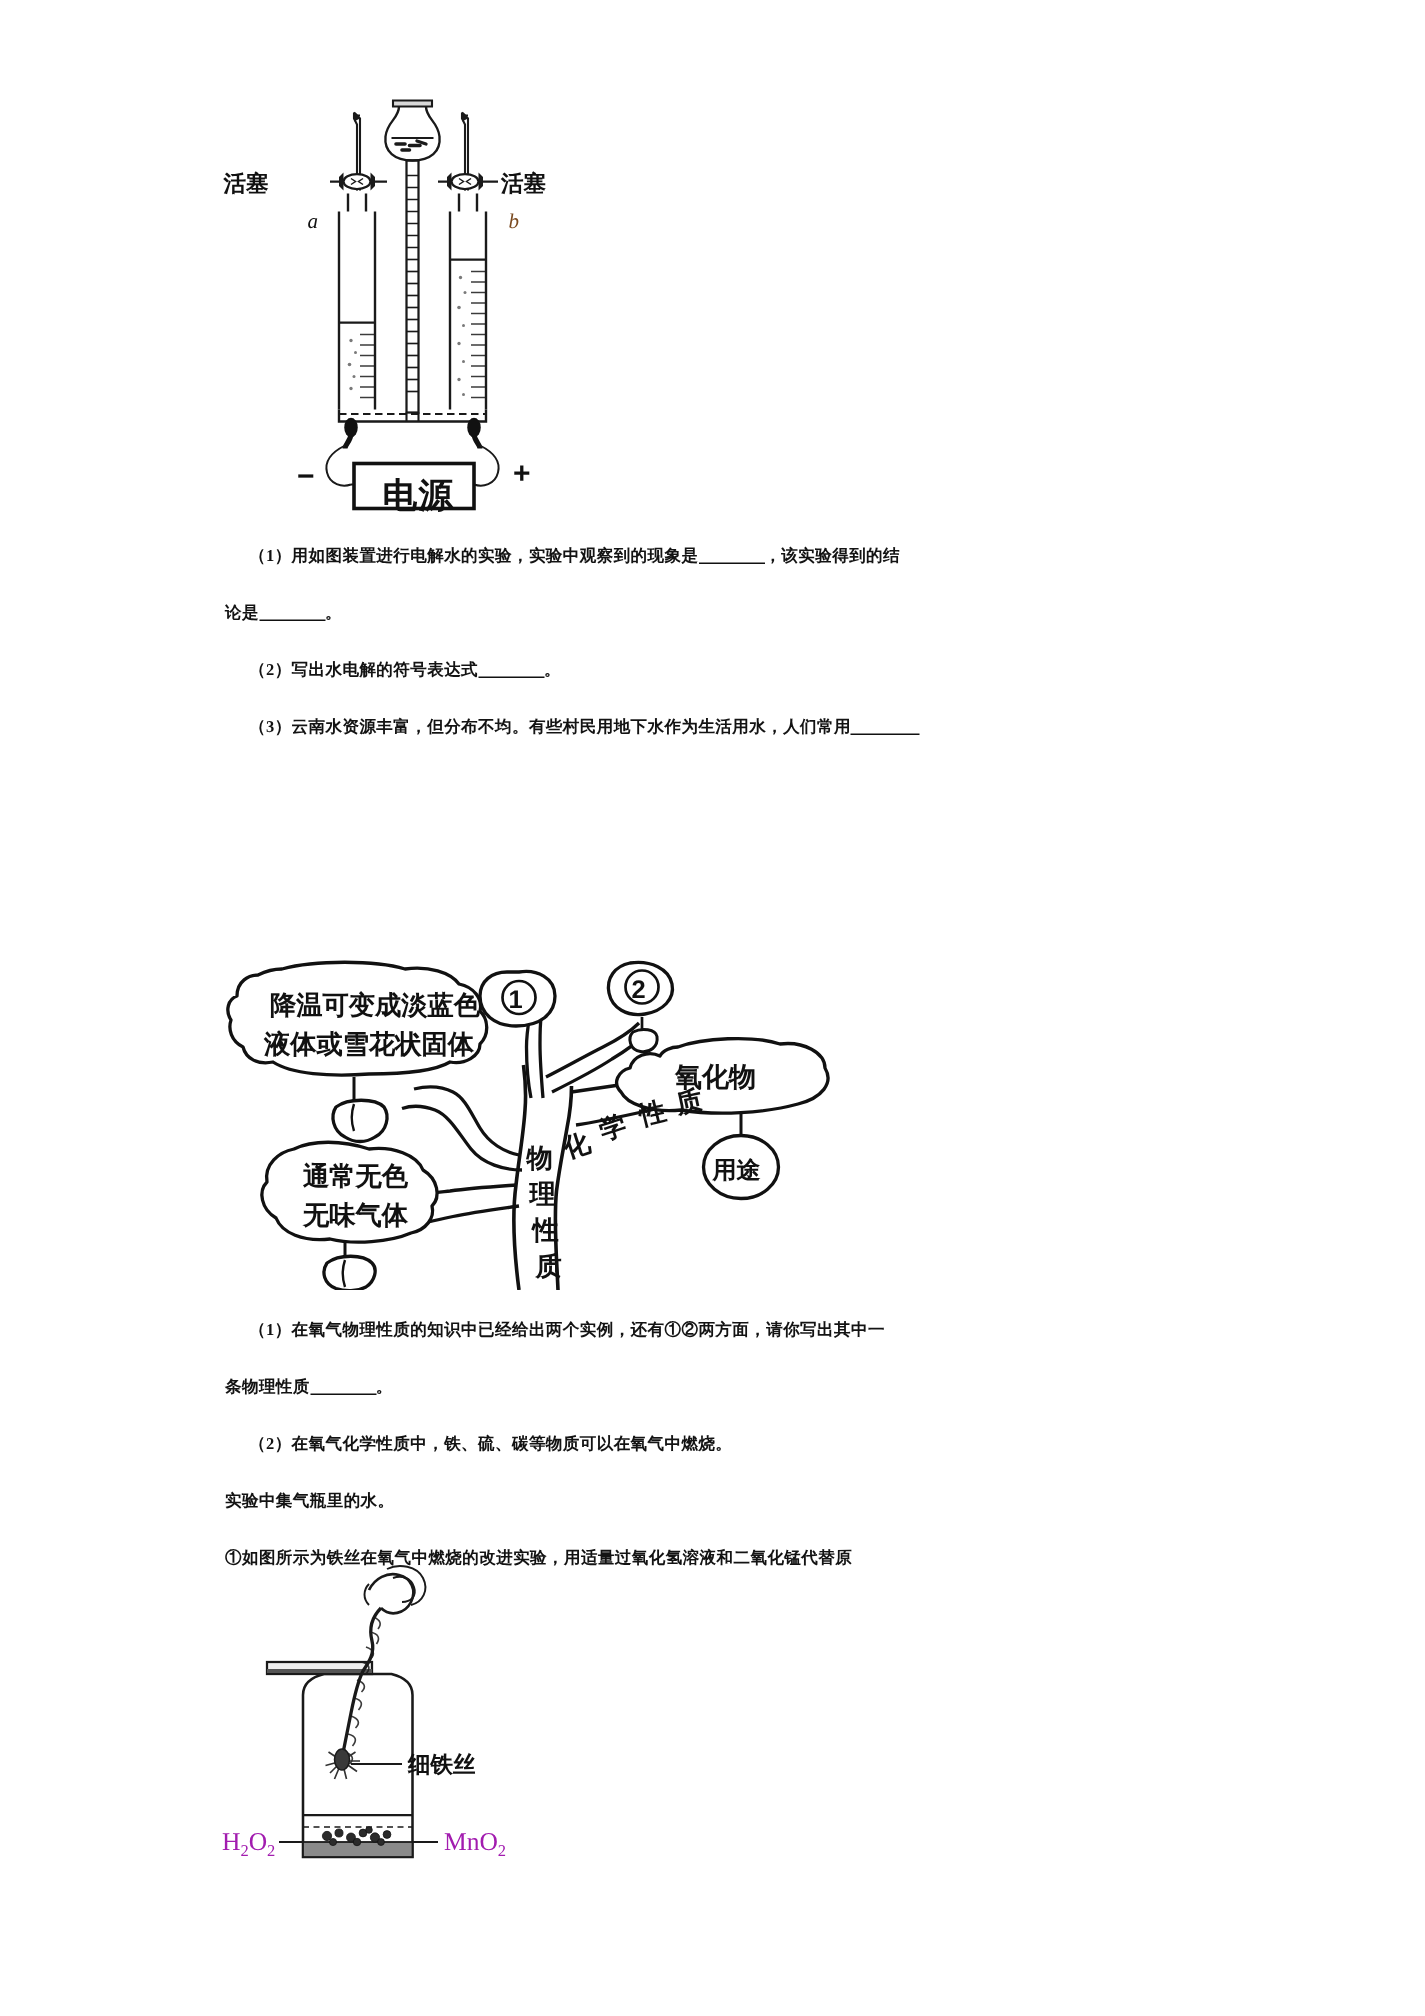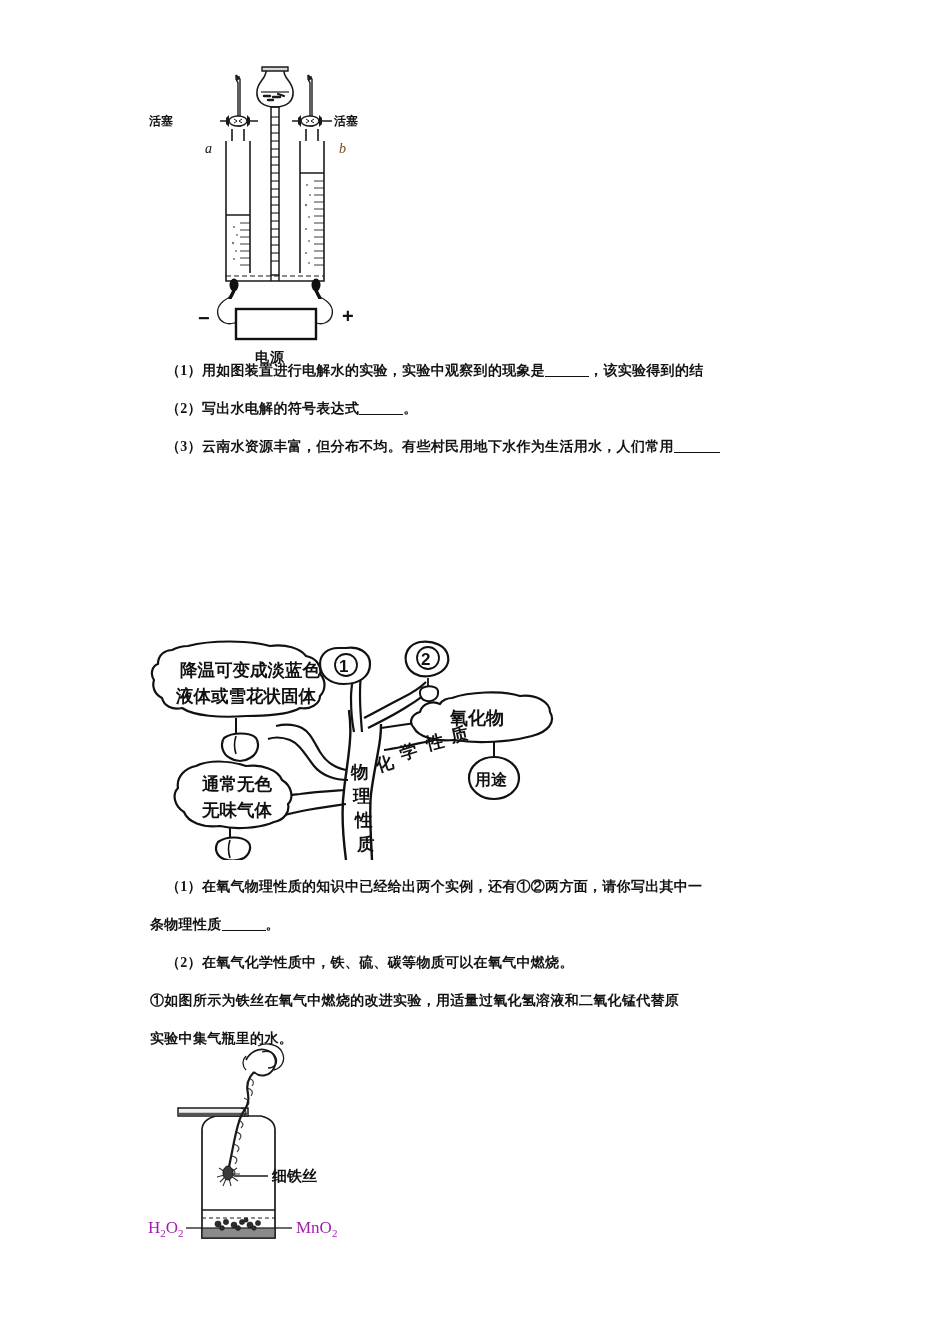--- a/index.html
+++ b/index.html
@@ -7,41 +7,41 @@
     width:950px;height:1344px;position:relative;overflow:hidden;
     font-family:"Liberation Serif","DejaVu Serif",serif;
     color:#000;
   }
   .page{position:relative;width:950px;height:1344px;background:#fff;}
   .blk{position:absolute;left:150px;width:650px;}
   .blk p{
     margin:0;
     font-family:"Liberation Serif","DejaVu Serif",serif;
     font-weight:bold;
-    font-size:14px;
+    font-size:11px;
     line-height:38px;
     letter-spacing:.3px;
     color:#131313;
   }
   .ind{text-indent:16px;}
   .u{
     display:inline-block;
     border-bottom:1.6px solid #111;
     vertical-align:-2px;
   }
   .u.w1{width:44px;}
   .u.w2{width:46px;}
 
   
   #fig-electrolysis{position:absolute;left:150px;top:45px;width:400px;height:300px;}
   .f1-svg{position:absolute;left:0;top:0;}
   .lbl{
     position:absolute;
     font-family:"Liberation Sans","DejaVu Sans",sans-serif;
-    font-weight:bold;font-size:12px;color:#111;white-space:nowrap;
+    font-weight:bold;font-size:15px;color:#111;white-space:nowrap;
   }
   .lbl.serif{font-family:"Liberation Serif","DejaVu Serif",serif;font-weight:normal;font-style:italic;font-size:14px;}
 
   
   #fig-tree{position:absolute;left:150px;top:632px;width:430px;height:228px;}
 
   
   #fig-ironwire{position:absolute;left:150px;top:1042px;width:300px;height:230px;}
   .chem{
     position:absolute;
@@ -192,26 +192,29 @@
         <rect x="86" y="264" width="80" height="30" fill="#fff" stroke="#111" stroke-width="2.4"></rect>
       </g>
     </svg>
 
     <div class="lbl" style="left:-1px;top:68px;">活塞</div>
     <div class="lbl" style="left:184px;top:68px;">活塞</div>
     <div class="lbl serif" style="left:55px;top:96px;">a</div>
     <div class="lbl serif" style="left:189px;top:96px;color:#7a4a20;">b</div>
     <div class="lbl" style="left:48px;top:262px;font-size:20px;">−</div>
     <div class="lbl" style="left:192px;top:260px;font-size:20px;">+</div>
-    <div class="lbl" style="left:105px;top:270px;font-size:14px;letter-spacing:1px;margin-top:34px;">电源</div>
+    <div class="lbl" style="left:105px;top:270px;font-size:23px;letter-spacing:1px;">电源</div>
   </div>
 
   <div class="blk" style="top:352px;width:655px;">
     <p class="ind">
       <span>（1）</span><span>用如图装置进行电解水的实验，实验中观察到的现象是</span><span class="u w1"></span><span>，该实验得到的结</span>
+    </p>
+    <p>
+      <span>论是</span><span class="u w1"></span><span>。</span>
     </p>
     <p class="ind">
       <span>（2）</span><span>写出水电解的符号表达式</span><span class="u w1"></span><span>。</span>
     </p>
     <p class="ind">
       <span>（3）</span><span>云南水资源丰富，但分布不均。有些村民用地下水作为生活用水，人们常用</span><span class="u w2"></span>
     </p>
   </div>
 
 
@@ -307,24 +310,24 @@
   <div class="blk" style="top:868px;width:672px;">
     <p class="ind">
       <span>（1）</span><span>在氧气物理性质的知识中已经给出两个实例，还有①②两方面，请你写出其中一</span>
     </p>
     <p>
       <span>条物理性质</span><span class="u w1"></span><span>。</span>
     </p>
     <p class="ind">
       <span>（2）</span><span>在氧气化学性质中，铁、硫、碳等物质可以在氧气中燃烧。</span>
     </p>
+    <p>实验中集气瓶里的水。</p>
     <p>
       <span>①</span><span>如图所示为铁丝在氧气中燃烧的改进实验，用适量过氧化氢溶液和二氧化锰代替原</span>
     </p>
-    <p>实验中集气瓶里的水。</p>
   </div>
 
   <div id="fig-ironwire">
     <svg width="300" height="230" viewBox="0 0 300 230">
       <g stroke="#1a1a1a" fill="none" stroke-width="1.5">
 
         <path d="M52,88 L52,196 L125,196 L125,88" stroke-width="1.7"></path>
 
         <path d="M52,88 C52,80 58,76 66,74 L111,74 C119,76 125,80 125,88" stroke-width="1.7"></path>
 

